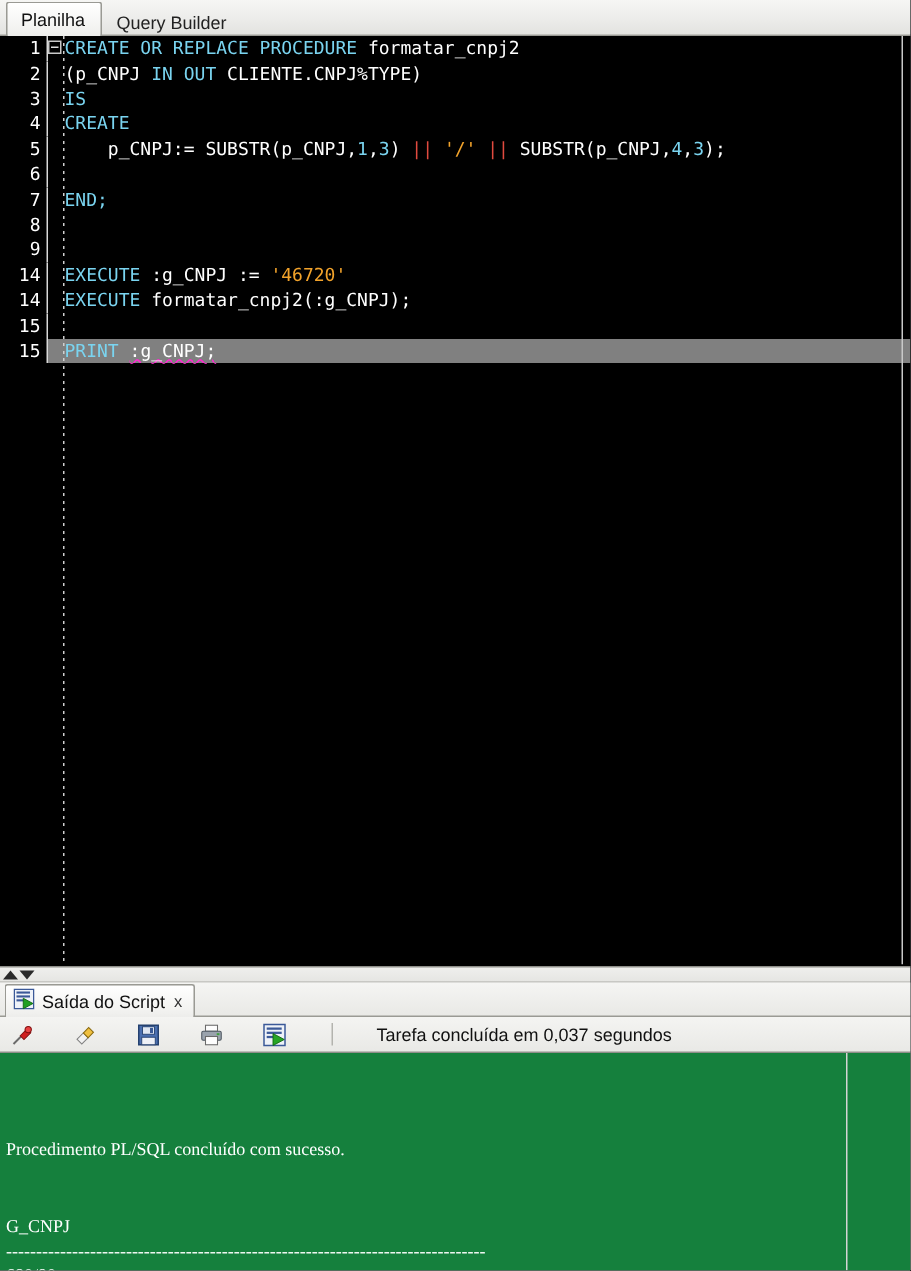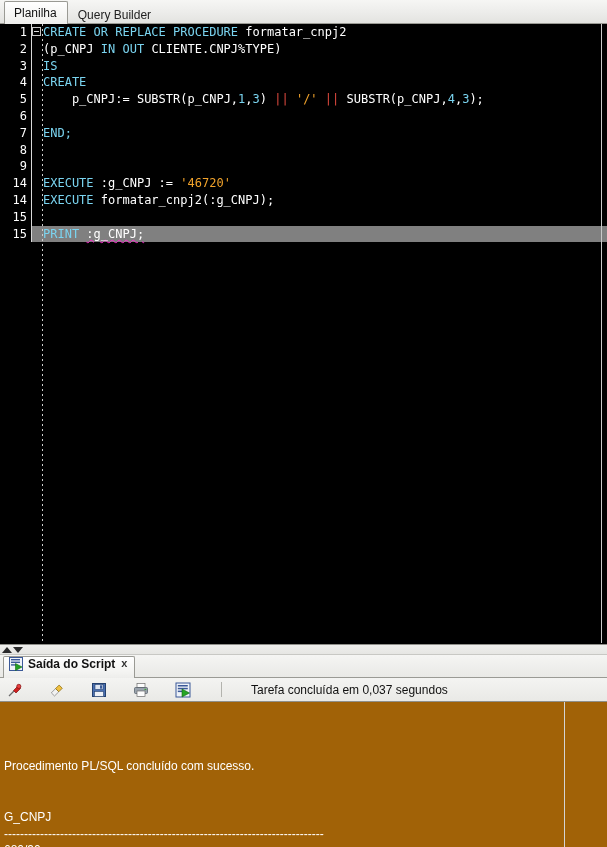--- a/index.html
+++ b/index.html
@@ -189,34 +189,34 @@
     height: 23px;
     background: linear-gradient(to bottom,#f5f5f3 0%,#e9e9e6 100%);
     display: flex;
     align-items: flex-end;
     padding-left: 3px;
     border-bottom: 1px solid #9a9a94;
     flex: 0 0 auto;
   }
   .out-tab {
     display: flex;
+    align-items: center;
     gap: 5px;
     height: 22px;
     padding: 0 6px 0 5px;
     background: linear-gradient(to bottom,#ffffff 0%,#f3f3f1 75%,#ededeb 100%);
     border: 1px solid #9a9a94;
     border-bottom: none;
     border-radius: 2px 2px 0 0;
     font-size: 12px;
     color: #111;
     position: relative;
     top: 1px;
     z-index: 3;
     cursor: default;
-    font-weight: bold;
   }
   .close-x {
     font-size: 11px;
     color: #333;
     padding: 0 1px;
     cursor: pointer;
     font-family: "Liberation Sans", sans-serif;
   }
   .out-toolbar {
     height: 24px;
@@ -240,23 +240,23 @@
   }
   .icon-btn {
     width: 18px; height: 18px;
     display: inline-flex;
     align-items: center;
     justify-content: center;
     cursor: pointer;
   }
   .console {
     flex: 1 1 auto;
-    background: #a16207;
+    background: #15803d;
     color: #ffffff;
-    font-family: Liberation Sans, sans-serif;
+    font-family: Liberation Serif, serif;
     font-size: 12px;
     line-height: 16.8px;
     padding: 6px 12px 0 4px;
     white-space: pre;
     overflow: hidden;
     position: relative;
   }
   .console-divider {
     position: absolute;
     top: 0; bottom: 0;

